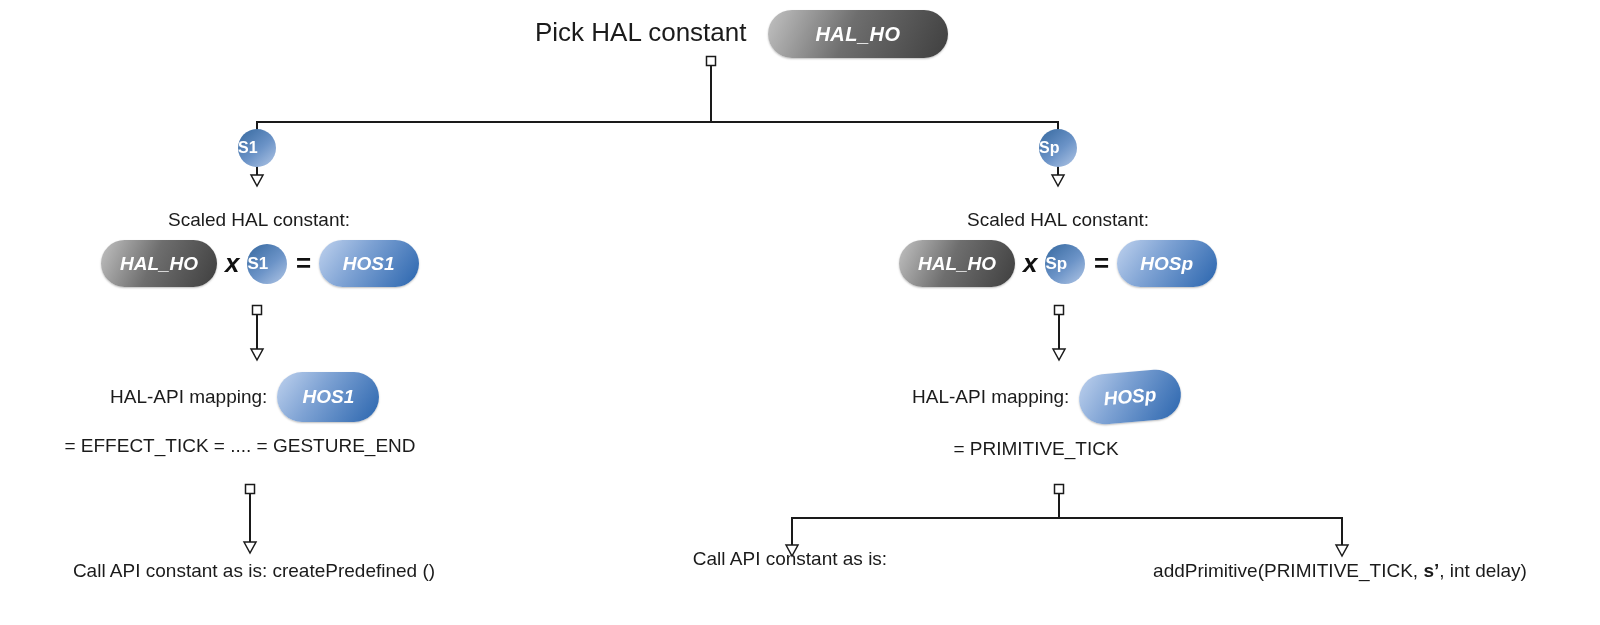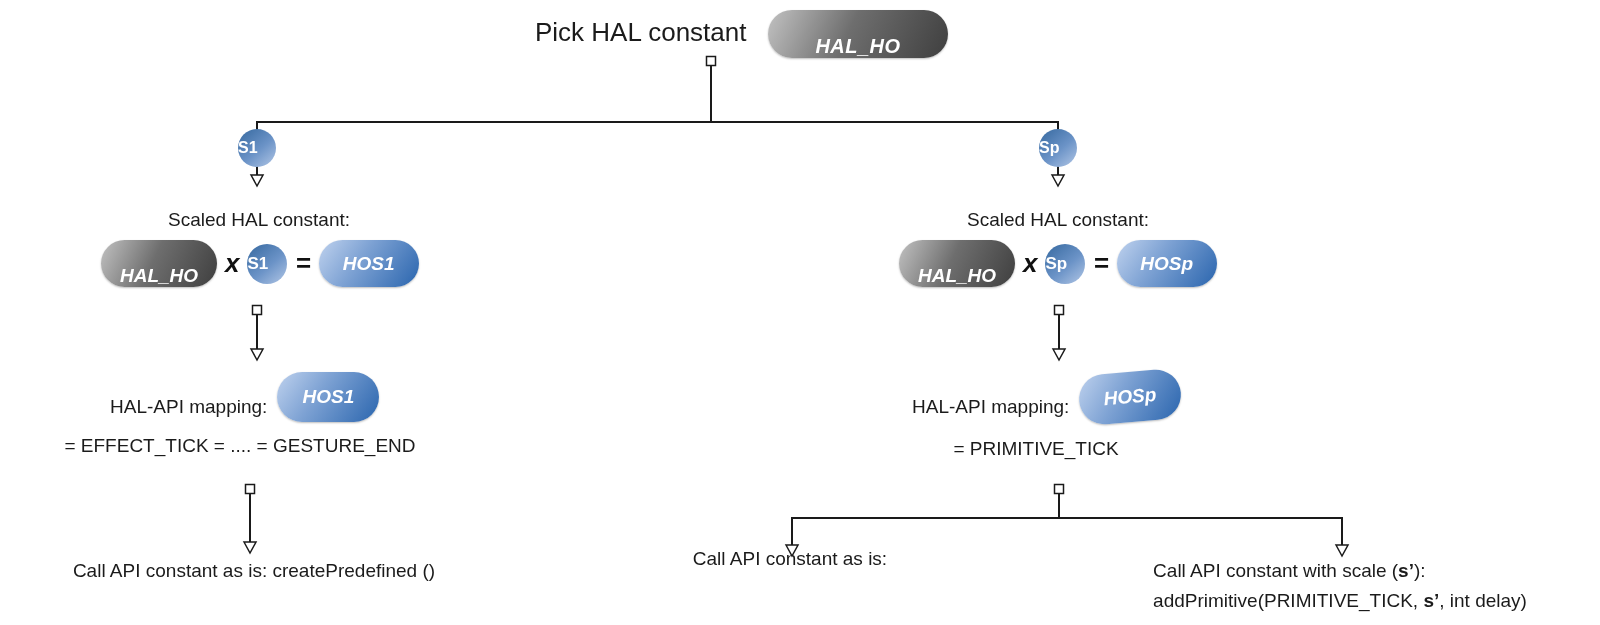--- a/index.html
+++ b/index.html
@@ -15,37 +15,37 @@
   .txt{font-size:19px;line-height:30px;white-space:nowrap;}
   .title-txt{font-size:26px;}
   .centered{transform:translateX(-50%);text-align:center;}
   .pill{
     display:flex;align-items:center;justify-content:center;
     border-radius:26px;
     color:#ffffff;font-weight:bold;font-style:italic;
     box-shadow:0 1px 2px rgba(0,0,0,0.25);
     white-space:nowrap;
   }
-  .pill.gray{background:linear-gradient(115deg,#c2c2c2 0%,#6e6e6e 45%,#3f3f3f 100%);align-items:flex-end;}
+  .pill.gray{background:linear-gradient(115deg,#c2c2c2 0%,#6e6e6e 45%,#3f3f3f 100%);}
   .pill.blue{background:linear-gradient(125deg,#bfd2ee 0%,#7fa3d4 40%,#2a65ae 100%);}
   .pill.big{width:180px;height:48px;font-size:20px;letter-spacing:0.5px;}
   .pill.med{width:116px;height:47px;font-size:19px;}
   .pill.res{width:100px;height:47px;font-size:19px;}
   .pill.map{width:102px;height:50px;font-size:19px;}
   .pill.tilt{transform:rotate(-5deg);}
   .badge{
     display:flex;align-items:center;justify-content:flex-start;
     width:38px;height:38px;border-radius:50%;
     background:linear-gradient(320deg,#b2c7e6 0%,#6b93c7 45%,#35689f 100%);
     color:#ffffff;font-weight:bold;font-size:16px;
   }
   .badge.frm{width:40px;height:40px;font-size:17px;}
   .frow{display:flex;align-items:center;gap:8px;}
   .op{font-weight:bold;font-style:italic;font-size:26px;color:#111;}
-  .maprow{display:flex;align-items:flex-end;gap:10px;}
+  .maprow{display:flex;align-items:center;gap:10px;}
   .callblock{text-align:left;white-space:nowrap;transform:translateX(-50%);}
   .b{font-weight:bold;}
 </style>
 </head>
 <body>
 
 <div class="canvas">
 
   <svg class="abs" style="left:0;top:0" width="1600" height="625" viewBox="0 0 1600 625">
     <g stroke="#1a1a1a" stroke-width="2" fill="none">
@@ -145,17 +145,16 @@
     </div>
   </div>
 
   <div class="abs txt centered" style="left:1036px;top:434px">= PRIMITIVE_TICK</div>
 
   <div class="abs txt callblock" style="left:790px;top:544px">
     <div>Call API constant as is:</div>
   </div>
 
   <div class="abs txt callblock" style="left:1340px;top:556px">
-    <div><span>Call API constant with scale (</span><span class="b">s’</span><span>):</span></div>
     <div><span>addPrimitive(PRIMITIVE_TICK, </span><span class="b">s’</span><span>, int delay)</span></div>
   </div>
 
 </div>
 
 </body></html>

